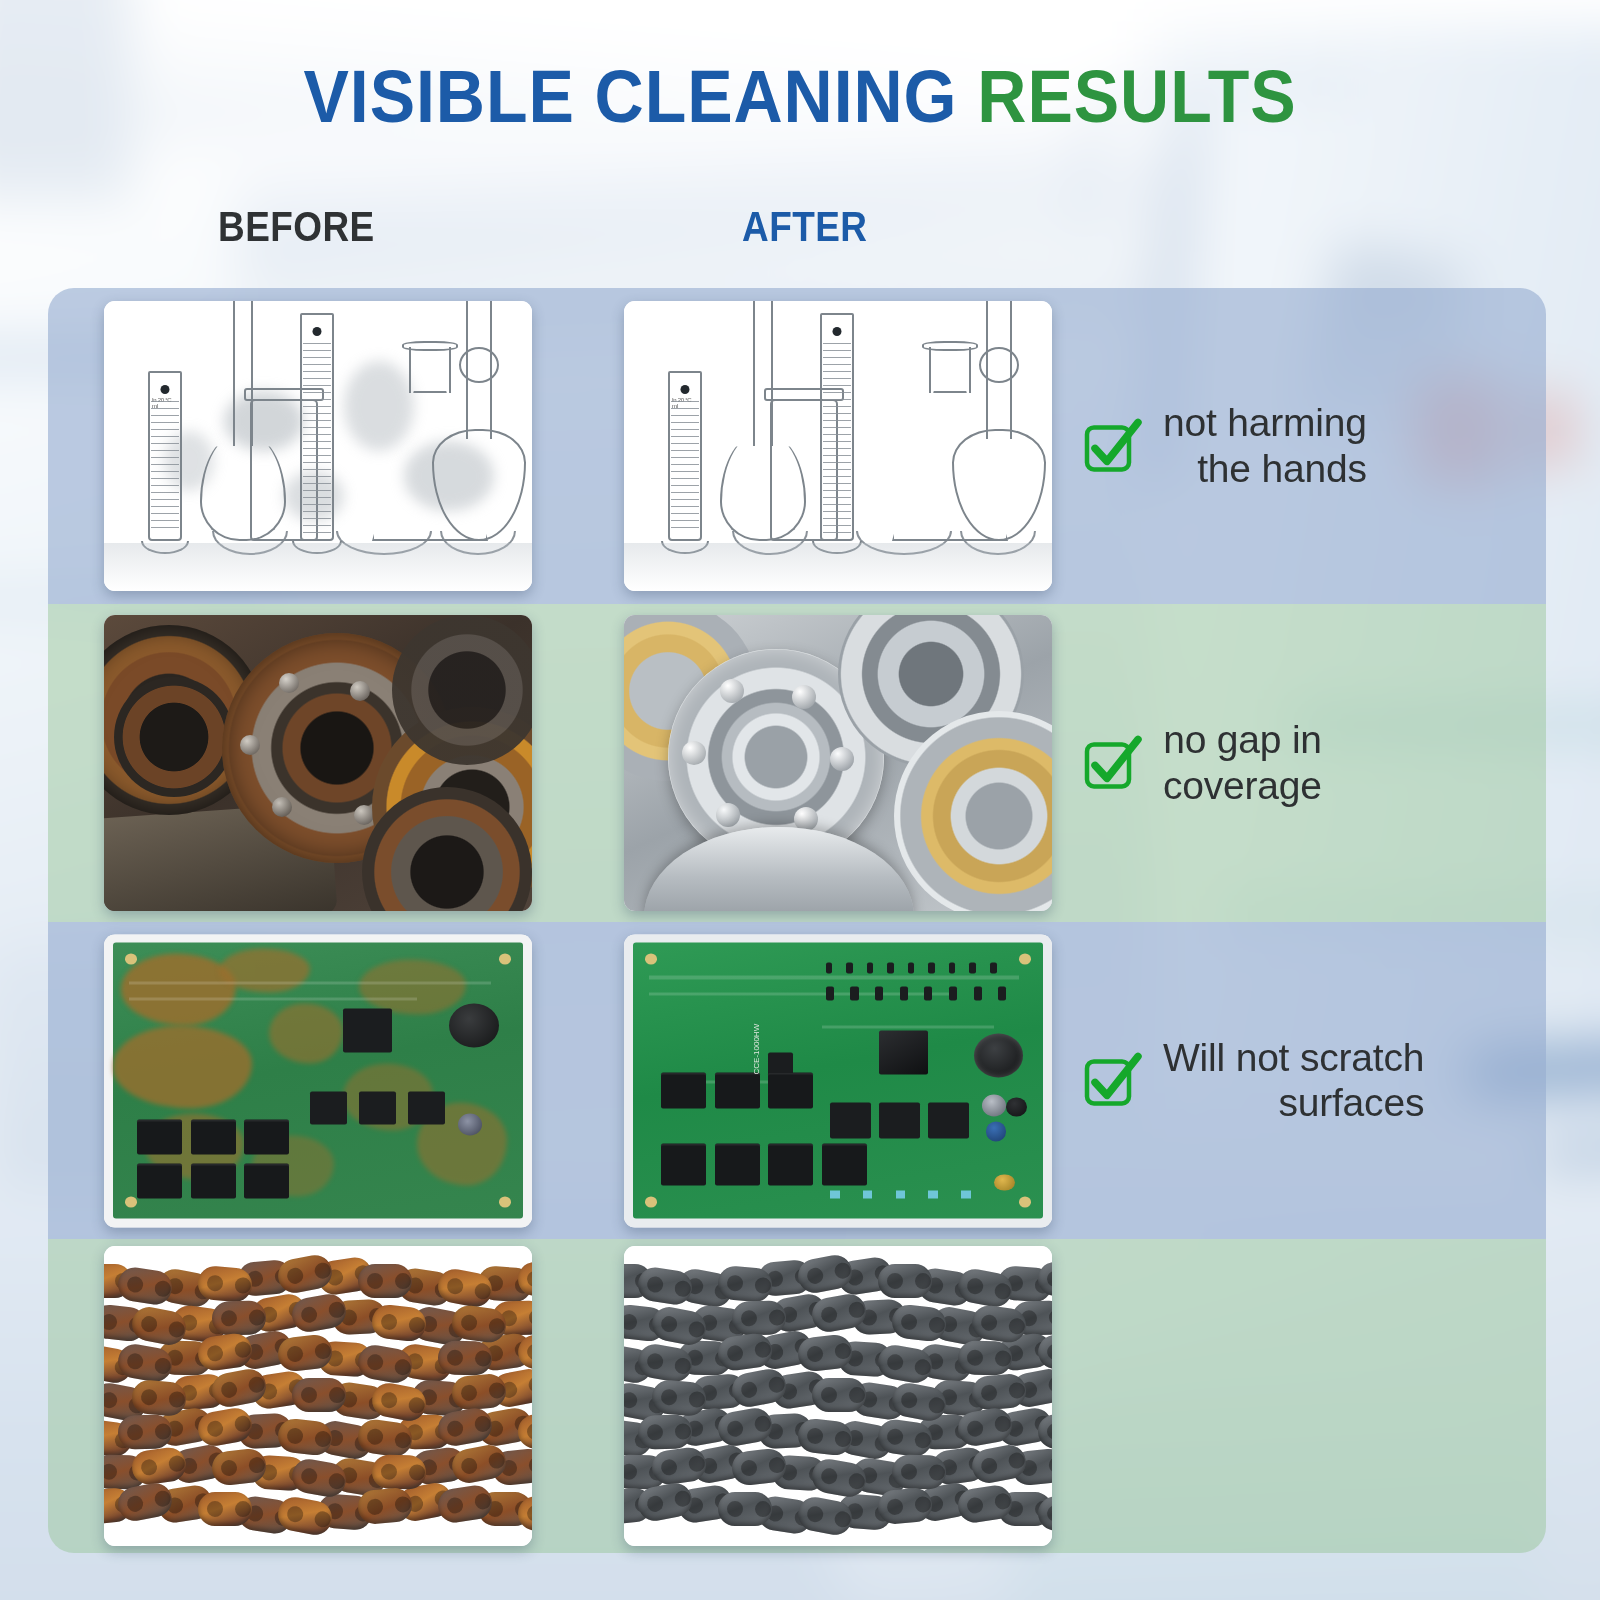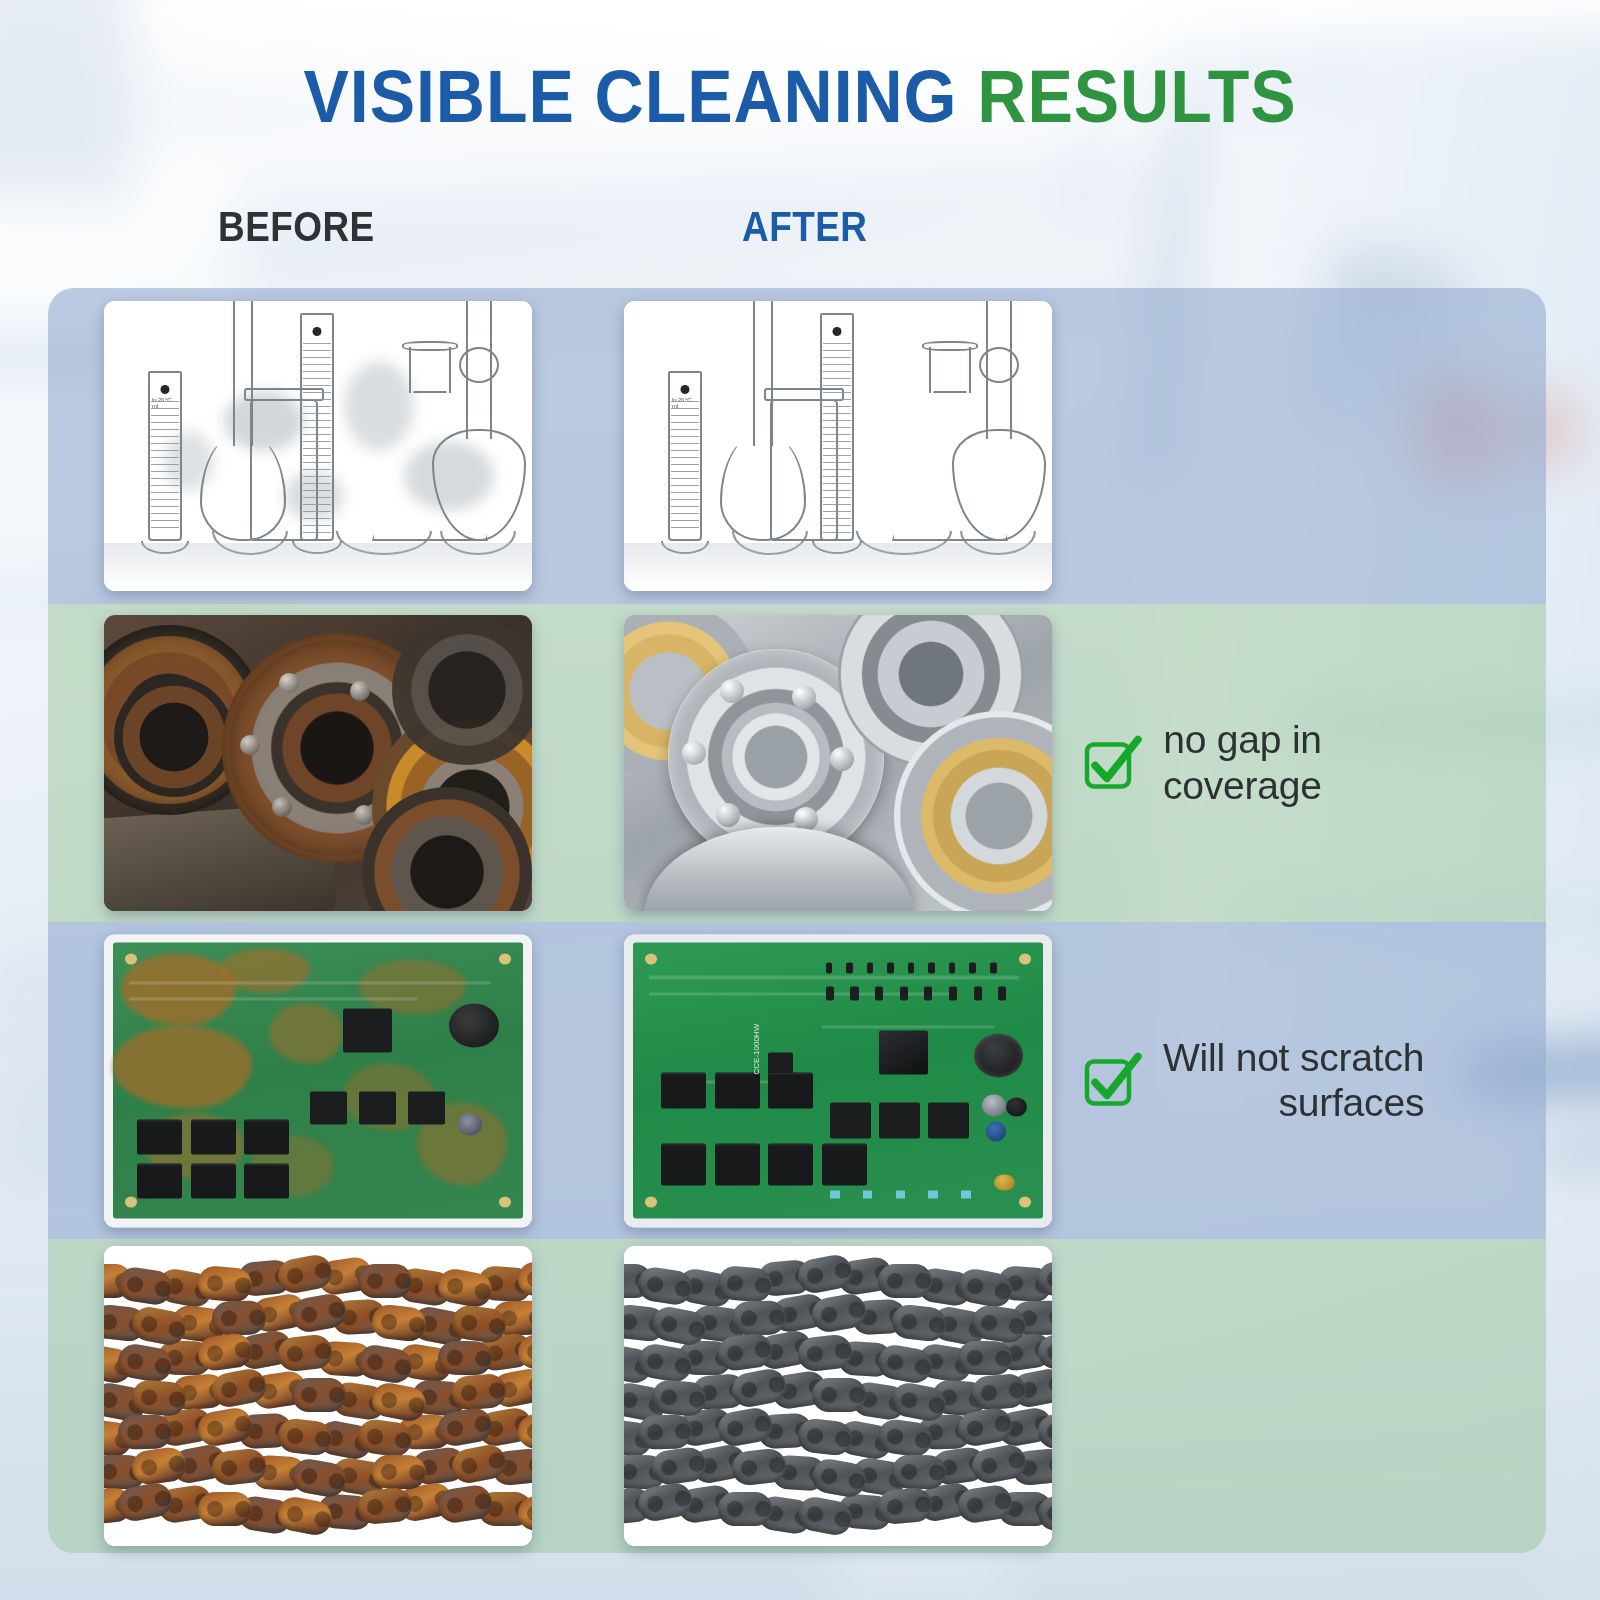--- a/index.html
+++ b/index.html
@@ -382,20 +382,30 @@
         </div>
         <div class="gl vol2" style="left:328px;">
           <div class="bulb"></div>
             <div class="neck"></div>
             <div class="bulge"></div>
         </div>
         <div class="reflect"></div>
       </div>
     </div>
 
+    <div class="feature">
+      <span class="chk">
+        <svg viewBox="0 0 58 58">
+          <rect x="4" y="10" width="42" height="42" rx="7" ry="7" fill="none" stroke="#15a82b" stroke-width="4.5"></rect>
+          <path d="M12 31 L24 44 L55 5" fill="none" stroke="#15a82b" stroke-width="7.5" stroke-linecap="round" stroke-linejoin="round"></path>
+        </svg>
+      </span>
+      <span class="ftext">not harming
+the hands</span>
+    </div>
   </div>
 
   <div class="band b-green r2">
 
     <div class="card c-before h-std">
       <div class="art bear-scene bear-dirty">
         <div class="rod" style="left:-20px;bottom:-10px;width:250px;height:110px;
              background:linear-gradient(170deg,#6c6254,#3a342c);transform:rotate(-4deg);"></div>
         <div class="ring" style="left:-30px;top:10px;width:190px;height:190px;
              background:radial-gradient(circle,#2a2520 0 34%,#7a4a28 35% 50%,#8b5a2c 51% 62%,#3a322a 63% 100%);

